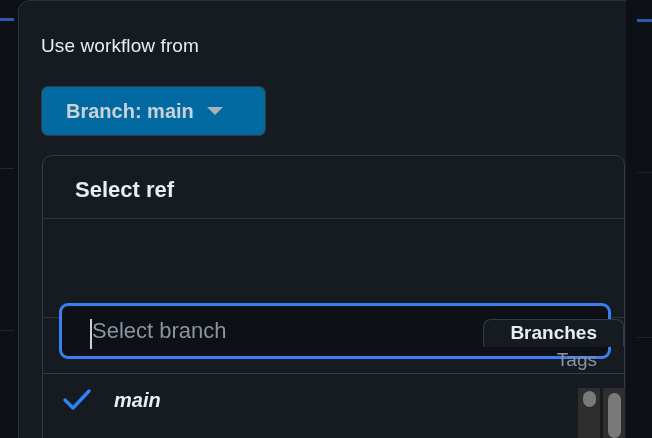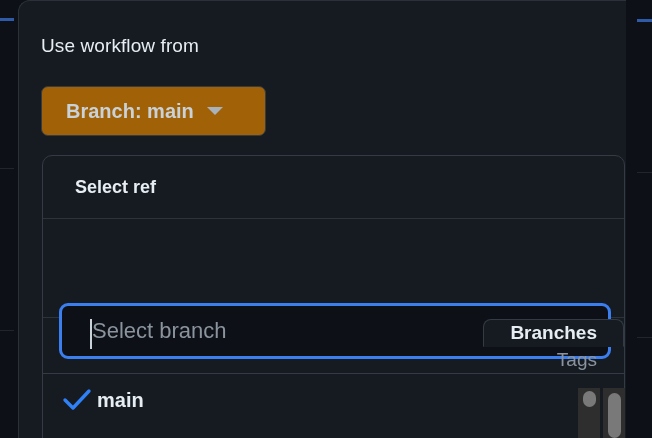--- a/index.html
+++ b/index.html
@@ -61,21 +61,21 @@
     white-space: nowrap;
   }
 
   
   .branch-btn {
     position: absolute;
     left: 22px;
     top: 85px;
     width: 225px;
     height: 50px;
-    background: #a16207;
+    background: #0369a1;
     border: 1px solid #353b45;
     border-radius: 7px;
     box-sizing: border-box;
     display: flex;
     align-items: center;
     padding-left: 24px;
     cursor: pointer;
   }
   .branch-btn-label {
     font-size: 20px;
@@ -109,21 +109,21 @@
   .ref-header {
     position: relative;
     height: 63px;
     border-bottom: 1px solid #2d333b;
     box-sizing: border-box;
   }
   .ref-header-title {
     position: absolute;
     left: 32px;
     top: 21px;
-    font-size: 18px;
+    font-size: 22px;
     font-weight: bold;
     color: #e6edf3;
     white-space: nowrap;
   }
 
   .ref-filter {
     position: relative;
     height: 99px;
     border-bottom: 1px solid #2d333b;
     box-sizing: border-box;
@@ -216,25 +216,26 @@
     padding-left: 18px;
     cursor: pointer;
   }
   .check-icon {
     width: 32px;
     height: 26px;
     flex: none;
     display: block;
   }
   .ref-item-label {
-    margin-left: 4px;
+    margin-left: 21px;
     font-size: 20px;
     font-weight: bold;
     color: #e6edf3;
     white-space: nowrap;
+    font-style: italic;
   }
 
   
   .scroll-track {
     position: absolute;
     background: #2e2e2e;
   }
   .scroll-thumb {
     position: absolute;
     background: #797979;

